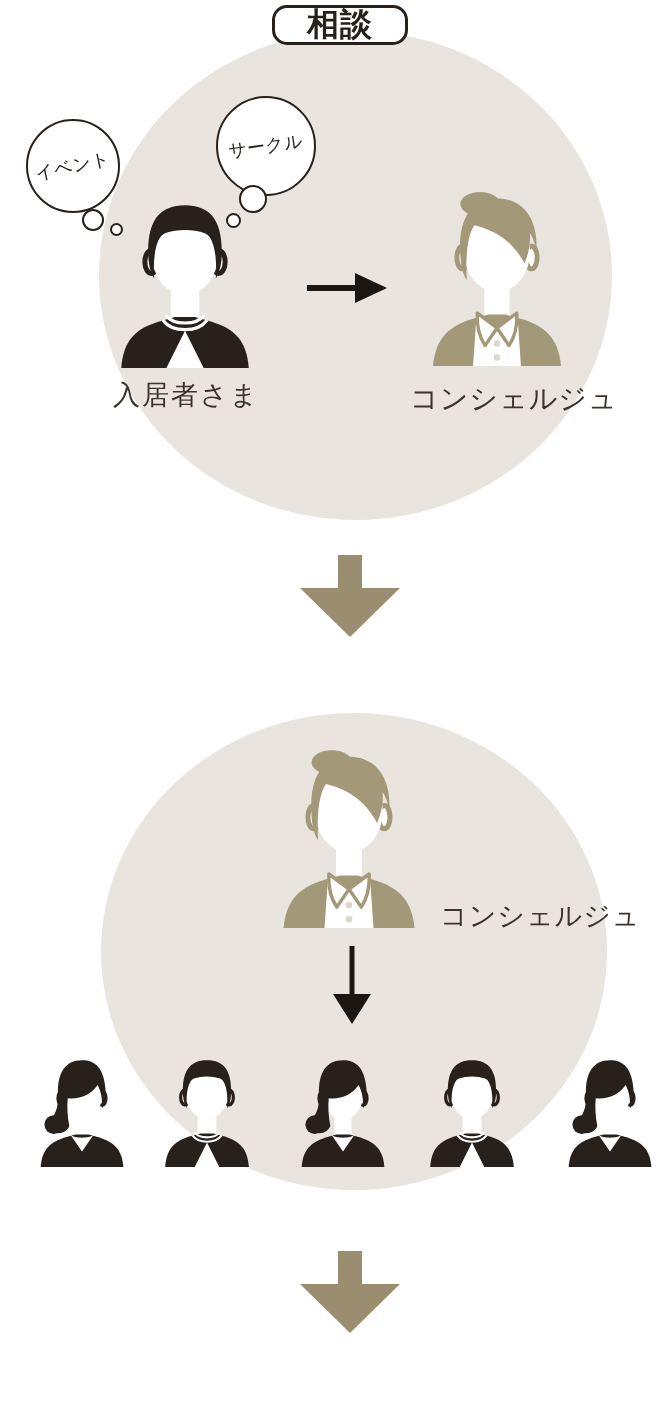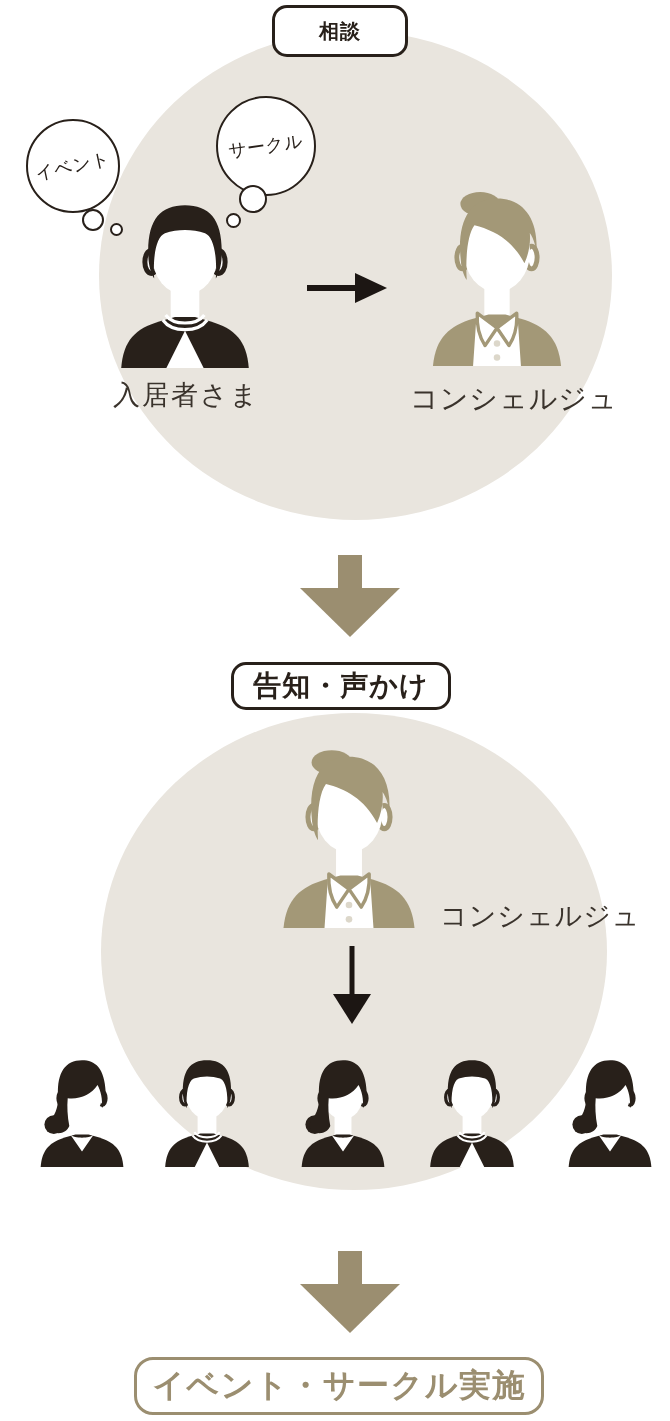--- a/index.html
+++ b/index.html
@@ -8,21 +8,21 @@
     font-family:"DejaVu Sans","Liberation Sans",sans-serif;
   }
   .ellipse-bg{position:absolute;background:#e9e5de;border-radius:50%;}
   #circle1{left:99px;top:31px;width:513px;height:489px;}
   #circle2{left:101px;top:713px;width:506px;height:477px;}
 
   .badge{
     position:absolute;background:#fff;display:flex;align-items:center;justify-content:center;
     box-sizing:border-box;border:3px solid #28201a;color:#28201a;font-weight:700;letter-spacing:1px;
   }
-  #badge1{left:272px;top:5px;width:136px;height:52px;border-radius:15px;font-size:20px;}
+  #badge1{left:272px;top:5px;width:136px;height:40px;border-radius:15px;font-size:32px;}
   #badge2{left:231px;top:662px;width:220px;height:48px;border-radius:15px;font-size:28px;}
   #badge3{left:134px;top:1357px;width:410px;height:58px;border-radius:19px;font-size:32px;
           border-color:#9b8e70;color:#9b8e70;font-weight:600;letter-spacing:1.5px;}
 
   .bubble{
     position:absolute;background:#fff;border:2.5px solid #28201a;border-radius:50%;
     box-sizing:border-box;display:flex;align-items:center;justify-content:center;
     color:#28201a;font-size:18px;font-weight:500;letter-spacing:0.5px;
   }
   #bubble-event{left:26px;top:119px;width:94px;height:94px;}
@@ -131,23 +131,20 @@
   <svg id="concierge1" class="person" viewBox="0 0 100 125" width="142" height="176">
     <use href="#icon-concierge"></use>
   </svg>
   <div id="label-concierge1" class="actor-label">コンシェルジュ</div>
 
   <svg id="flow-arrow1" class="arrow big-arrow" width="100" height="82" viewBox="0 0 100 82" fill="currentColor">
     <rect x="38" width="24" height="34"></rect>
     <polygon points="0,33 100,33 50,82"></polygon>
   </svg>
 
-  <div id="badge2" class="badge">
-    <span>告知・声かけ</span>
-  </div>
 
   <div id="circle2" class="ellipse-bg"></div>
 
   <svg id="concierge2" class="person" viewBox="0 0 100 125" width="144" height="180">
     <use href="#icon-concierge"></use>
   </svg>
   <div id="label-concierge2" class="actor-label">コンシェルジュ</div>
 
   <svg id="arrow-notify" class="arrow" width="40" height="78" viewBox="0 0 40 78" fill="currentColor">
     <rect x="17.5" width="5" height="50"></rect>
@@ -170,17 +167,14 @@
     <svg id="aud5" class="person aud" viewBox="0 0 100 120">
         <use href="#icon-woman"></use>
       </svg>
   </div>
 
   <svg id="flow-arrow2" class="arrow big-arrow" width="100" height="82" viewBox="0 0 100 82" fill="currentColor">
     <rect x="38" width="24" height="34"></rect>
     <polygon points="0,33 100,33 50,82"></polygon>
   </svg>
 
-  <div id="badge3" class="badge">
-    <span>イベント・サークル実施</span>
-  </div>
 
 </div>
 
 </body></html>

